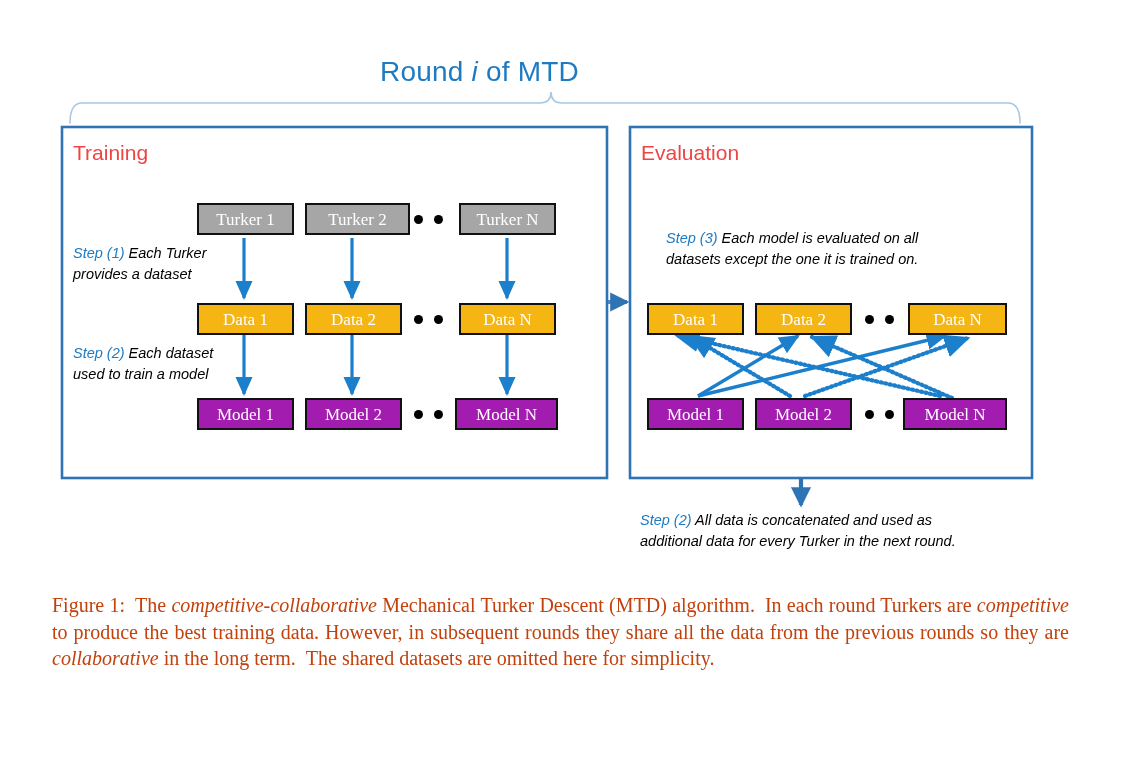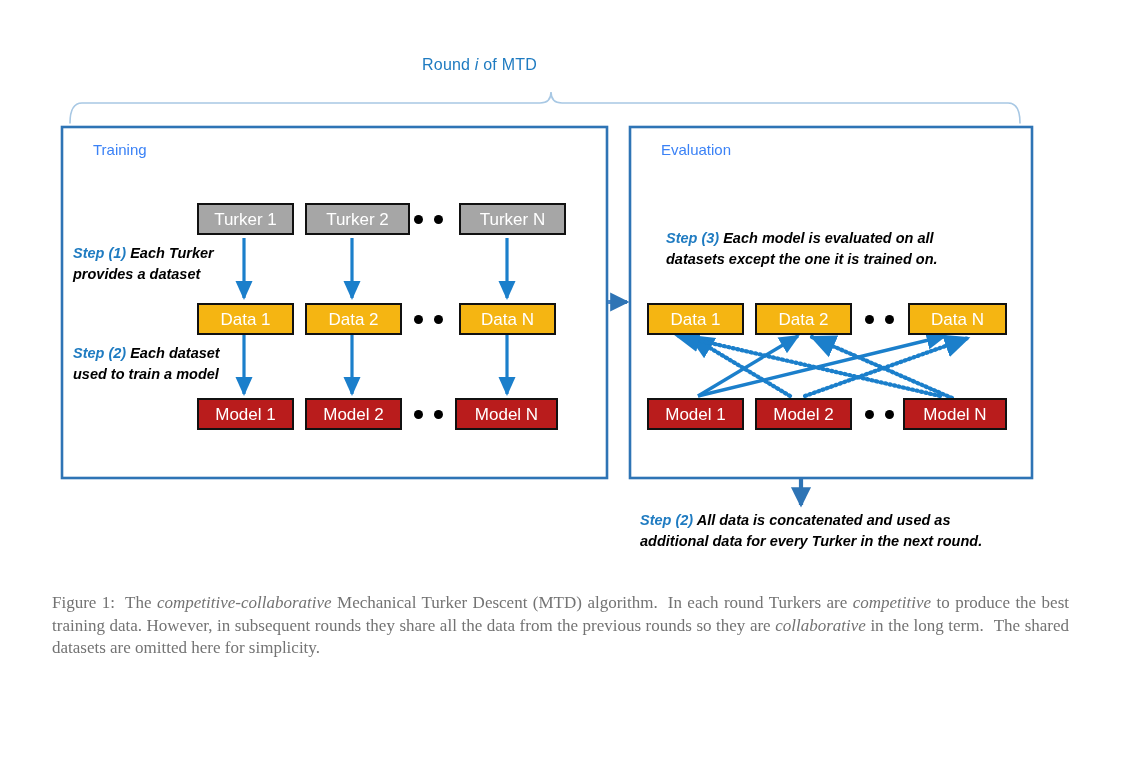--- a/index.html
+++ b/index.html
@@ -28,55 +28,54 @@
   }
 
   
   .round-title {
     position: absolute;
     left: 0;
     top: 56px;
     width: 959px;
     text-align: center;
     color: #1F7BC1;
-    font-size: 16px;
+    font-size: 28px;
     font-family: "Liberation Sans", sans-serif;
     letter-spacing: 0.2px;
   }
   .round-title .italic-i { font-style: italic; }
 
   
   .panel-heading {
     position: absolute;
-    color: #3b82f6;
-    font-size: 15px;
-    font-family: "Liberation Sans", sans-serif;
-    margin-left: 20px;
+    color: #ef4444;
+    font-size: 21px;
+    font-family: "Liberation Sans", sans-serif;
   }
   #training-heading { left: 73px; top: 141px; }
   #evaluation-heading { left: 641px; top: 141px; }
 
   
   .node {
     position: absolute;
     box-sizing: border-box;
     border: 2px solid #111111;
     color: #ffffff;
     font-size: 17px;
-    font-family: Liberation Sans, sans-serif;
+    font-family: Liberation Serif, serif;
     display: flex;
     align-items: center;
     justify-content: center;
     line-height: 1;
     white-space: nowrap;
     height: 32px;
   }
   .node.turker { background: #A6A6A6; }
   .node.data   { background: #F5B512; text-align: center; }
-  .node.model  { background: #b91c1c; }
+  .node.model  { background: #a21caf; }
 
   
   .ellipsis-dots {
     position: absolute;
     display: flex;
     gap: 11px;
     align-items: center;
   }
   .ellipsis-dots i {
     display: block;
@@ -84,37 +83,37 @@
     height: 9px;
     border-radius: 50%;
     background: #000000;
   }
 
   
   .step-note {
     position: absolute;
     font-family: "Liberation Sans", sans-serif;
     font-style: italic;
-    font-weight: bold;
+    font-weight: normal;
     font-size: 14.5px;
     color: #000000;
     line-height: 1.42;
   }
   .step-note .step-label { color: #1F7BC1; }
 
   
   #figure-caption {
     position: absolute;
     left: 52px;
     top: 592px;
     width: 1017px;
     font-family: "Liberation Serif", serif;
-    font-size: 17px;
+    font-size: 20px;
     line-height: 1.33;
-    color: #737373;
+    color: #c2410c;
     text-align: justify;
   }
   #figure-caption em { font-style: italic; }
   .cap-gap { display: inline-block; width: 10px; }
 </style>
 </head>
 <body>
 
 <div id="figure-root">
 
@@ -177,21 +176,21 @@
   </svg>
 
   <div class="round-title">
     <span>Round </span><span class="italic-i">i</span><span> of MTD</span>
   </div>
 
   <div class="panel-heading" id="training-heading">Training</div>
 
   <div class="node turker" style="left:197px; top:203px; width:97px;">Turker 1</div>
   <div class="node turker" style="left:305px; top:203px; width:105px;">Turker 2</div>
-  <div class="node turker" style="left:459px; top:203px; width:107px;">Turker N</div>
+  <div class="node turker" style="left:459px; top:203px; width:97px;">Turker N</div>
   <div class="ellipsis-dots" style="left:414px; top:215px;">
     <i></i>
       <i></i>
   </div>
 
   <div class="node data" style="left:197px; top:303px; width:97px;">Data 1</div>
   <div class="node data" style="left:305px; top:303px; width:97px;">Data 2</div>
   <div class="node data" style="left:459px; top:303px; width:97px;">Data N</div>
   <div class="ellipsis-dots" style="left:414px; top:315px;">
     <i></i>

